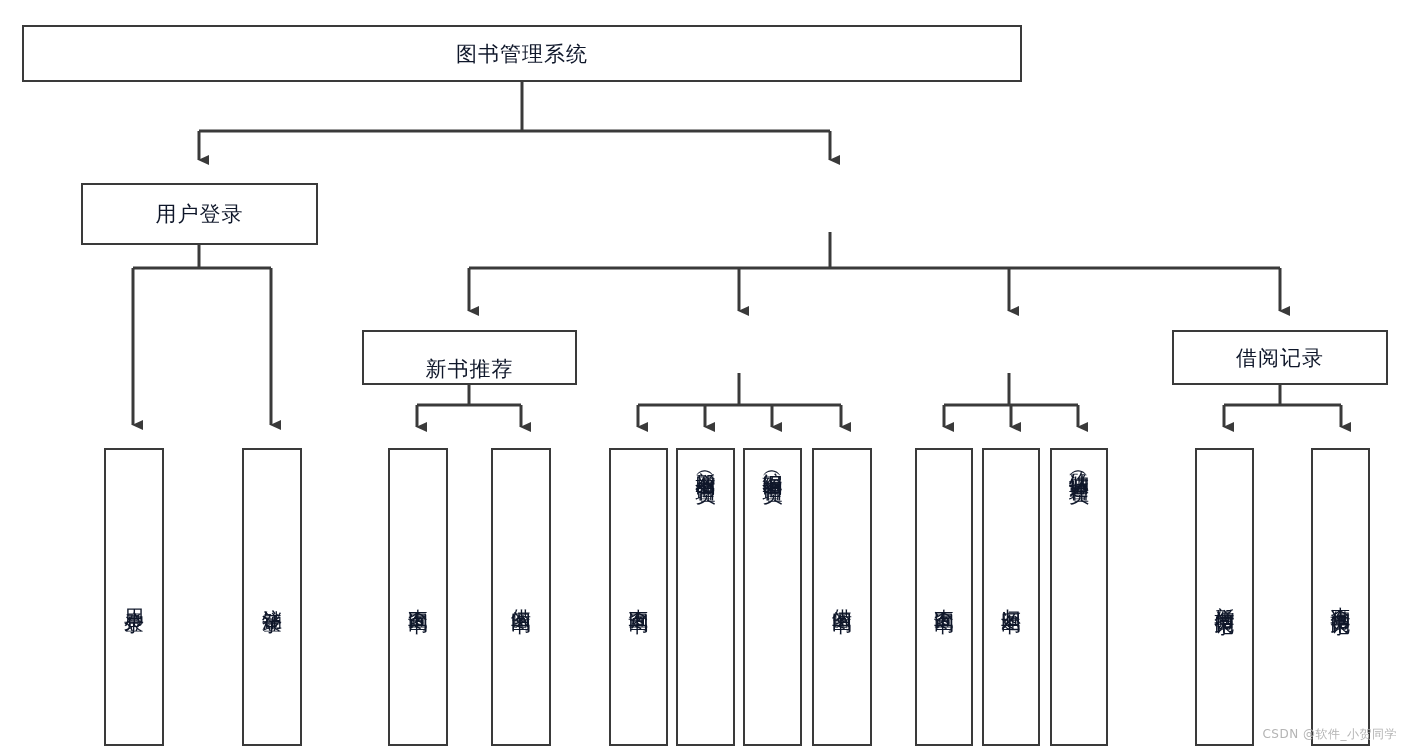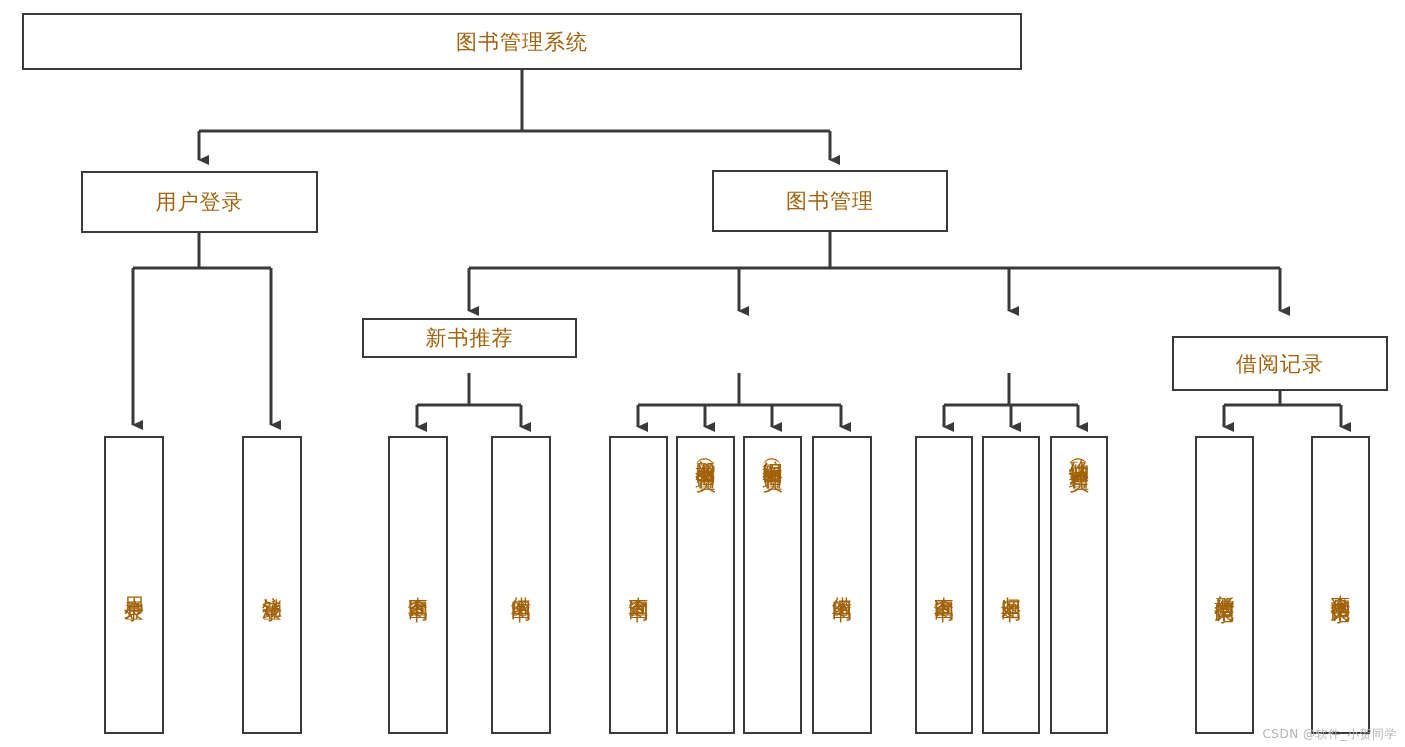--- a/index.html
+++ b/index.html
@@ -27,21 +27,22 @@
     pointer-events: none;
   }
   .node {
     position: absolute;
     box-sizing: border-box;
     background: #ffffff;
     border: 2px solid #3a3a3a;
     display: flex;
     align-items: center;
     justify-content: center;
-    color: #a16207;
+    color: #0f172a;
+    margin-top: 12px;
   }
   .node.horiz {
     font-size: 21px;
     letter-spacing: 1px;
   }
   .node.vert {
     font-size: 20px;
     letter-spacing: 2px;
     padding-top: 6px;
     padding-bottom: 6px;
@@ -123,28 +124,25 @@
     </g>
   </svg>
 
   <div class="node horiz" style="left:22px; top:13px; width:1000px; height:57px;">
     <span>图书管理系统</span>
   </div>
 
   <div class="node horiz" style="left:81px; top:171px; width:237px; height:62px;">
     <span>用户登录</span>
   </div>
-  <div class="node horiz" style="left:712px; top:170px; width:236px; height:62px;">
-    <span>图书管理</span>
-  </div>
 
-  <div class="node horiz" style="left:362px; top:318px; width:215px; height:40px;">
+  <div class="node horiz" style="left:362px; top:318px; width:215px; height:55px;align-items:flex-end;">
     <span>新书推荐</span>
   </div>
-  <div class="node horiz" style="left:1172px; top:336px; width:216px; height:55px;">
+  <div class="node horiz" style="left:1172px; top:318px; width:216px; height:55px;">
     <span>借阅记录</span>
   </div>
 
   <div class="node vert centered" style="left:104px; top:436px; width:60px; height:298px;">
     <span class="vtext">用户登录</span>
   </div>
   <div class="node vert centered" style="left:242px; top:436px; width:60px; height:298px;">
     <span class="vtext">注销登录</span>
   </div>
 

